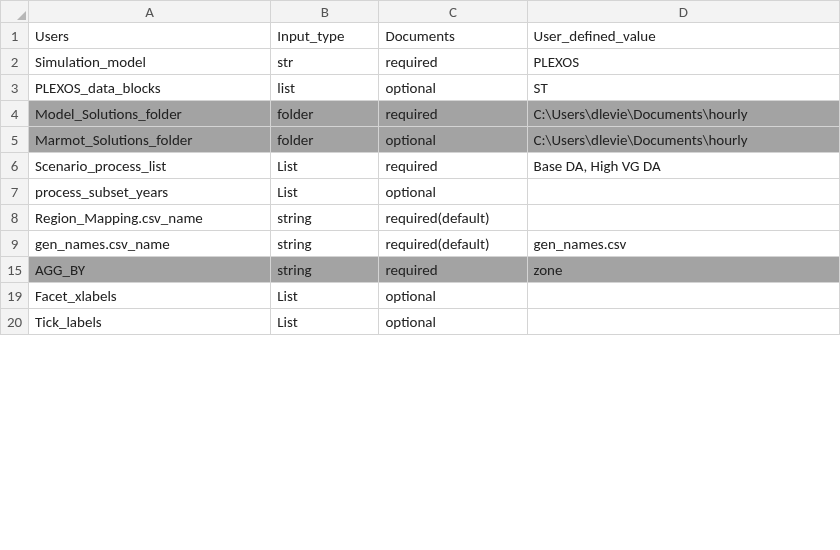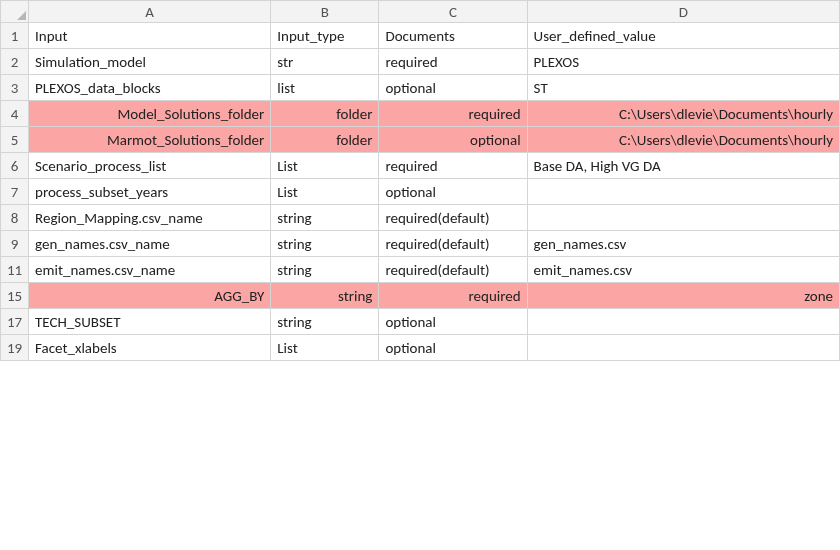--- a/index.html
+++ b/index.html
@@ -58,21 +58,21 @@
     min-width: 28px;
     background: #f3f3f3;
     text-align: center;
     font-weight: normal;
     color: #555;
   }
   .col-A { width: 242px; }
   .col-B { width: 108px; }
   .col-C { width: 148px; }
   .col-D { width: 312px; }
-  tr.hl td { background: #fca5a5; text-align: right; }
+  tr.hl td { background: #a3a3a3; }
 </style>
 </head>
 <body>
 
 <table class="sheet">
   <colgroup>
     <col class="corner-col" style="width:28px">
     <col class="col-A">
     <col class="col-B">
     <col class="col-C">
@@ -83,21 +83,21 @@
       <th class="corner"></th>
       <th>A</th>
       <th>B</th>
       <th>C</th>
       <th>D</th>
     </tr>
   </thead>
   <tbody id="sheet-body">
   <tr>
         <th class="rownum">1</th>
-        <td>Input</td>
+        <td>Users</td>
         <td>Input_type</td>
         <td>Documents</td>
         <td>User_defined_value</td>
       </tr>
       <tr>
         <th class="rownum">2</th>
         <td>Simulation_model</td>
         <td>str</td>
         <td>required</td>
         <td>PLEXOS</td>
@@ -144,42 +144,35 @@
         <td>required(default)</td>
         <td></td>
       </tr>
       <tr>
         <th class="rownum">9</th>
         <td>gen_names.csv_name</td>
         <td>string</td>
         <td>required(default)</td>
         <td>gen_names.csv</td>
       </tr>
-      <tr>
-        <th class="rownum">11</th>
-        <td>emit_names.csv_name</td>
-        <td>string</td>
-        <td>required(default)</td>
-        <td>emit_names.csv</td>
-      </tr>
       <tr class="hl">
         <th class="rownum">15</th>
         <td>AGG_BY</td>
         <td>string</td>
         <td>required</td>
         <td>zone</td>
       </tr>
       <tr>
-        <th class="rownum">17</th>
-        <td>TECH_SUBSET</td>
-        <td>string</td>
+        <th class="rownum">19</th>
+        <td>Facet_xlabels</td>
+        <td>List</td>
         <td>optional</td>
         <td></td>
       </tr>
       <tr>
-        <th class="rownum">19</th>
-        <td>Facet_xlabels</td>
+        <th class="rownum">20</th>
+        <td>Tick_labels</td>
         <td>List</td>
         <td>optional</td>
         <td></td>
       </tr>
     </tbody>
 </table>
 
 </body></html>

